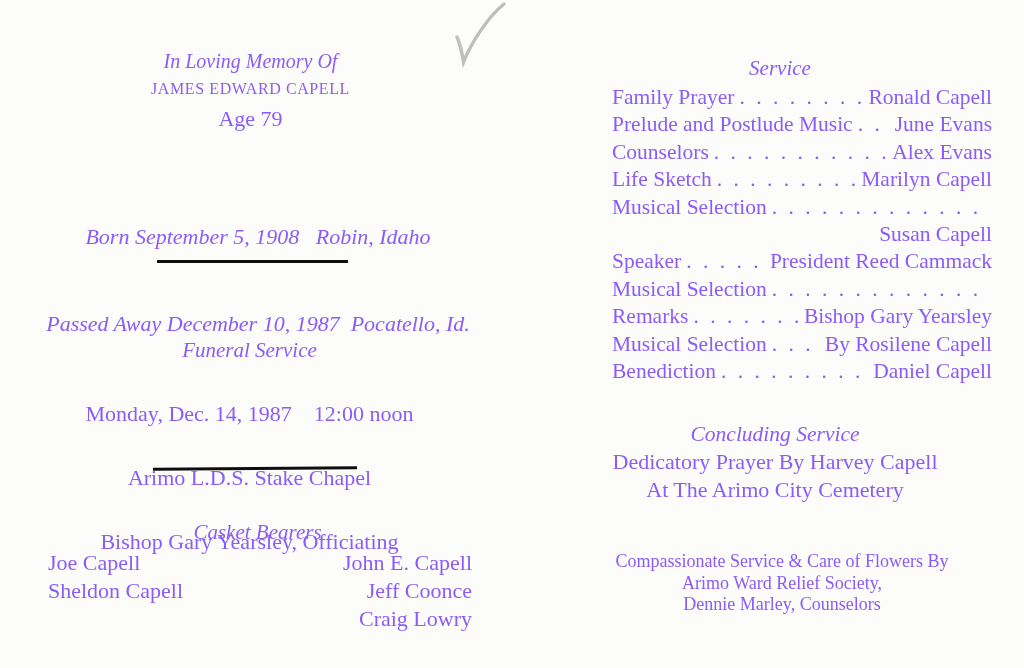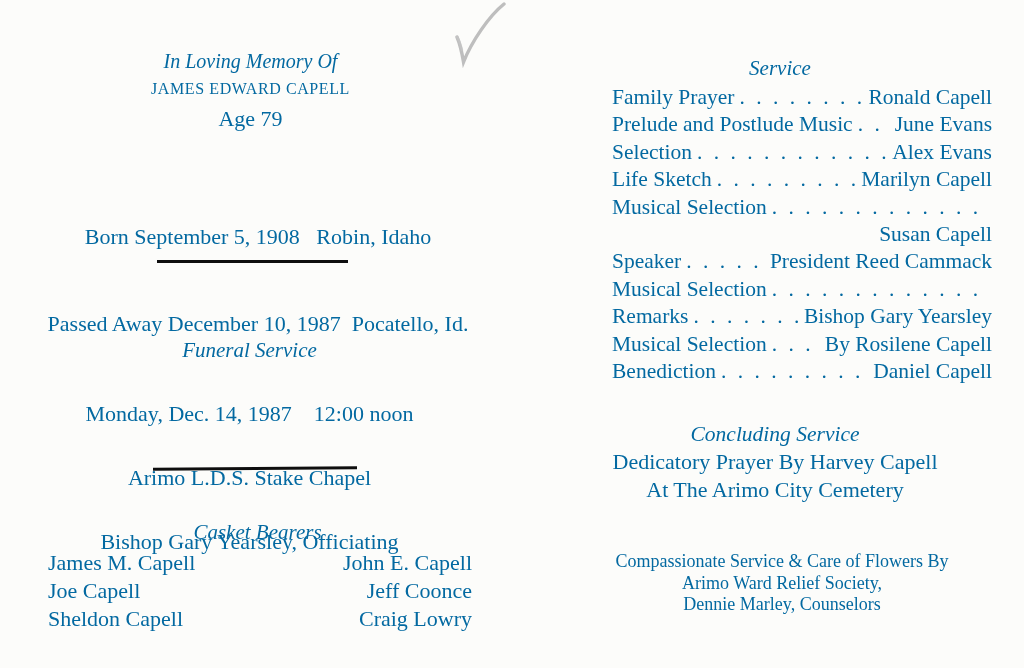--- a/index.html
+++ b/index.html
@@ -1,34 +1,34 @@
 <!DOCTYPE html>
 <html><head>
 <meta charset="utf-8">
 <style>
   html,body{margin:0;padding:0;}
   .page{
     position:relative;
     width:1024px;height:668px;
     background:#fcfcfa;
-    color:#0369a1;
+    color:#8b5cf6;
     font-family:"Liberation Serif", serif;
     overflow:hidden;
   }
   .abs{position:absolute;}
   .center{text-align:center;}
   .prewrap{white-space:pre-wrap;}
 
   
   #memory-block{left:28px;top:48px;width:445px;}
   .memory-line{font-size:20px;line-height:26px;font-style:italic;}
   .deceased-name{font-size:16px;line-height:30px;letter-spacing:0.6px;}
   .age-line{font-size:22px;line-height:29px;}
 
-  #vitals{left:33px;top:164px;width:450px;font-size:22px;line-height:29px;}
+  #vitals{left:33px;top:164px;width:450px;font-size:22px;line-height:29px;font-style:italic;}
 
   .rule{height:3px;background:#0e0e0e;}
   #divider-1{left:157px;top:260px;width:191px;}
   #divider-2{left:153px;top:467px;width:204px;transform:rotate(-0.45deg);}
 
   #funeral-block{left:28px;top:300px;width:443px;}
   .section-heading{font-size:21px;line-height:28px;font-style:italic;}
   .funeral-line{font-size:22px;line-height:28px;}
 
   #bearers-heading{left:40px;top:519px;width:435px;font-size:21px;line-height:27px;font-style:italic;}
@@ -87,21 +87,20 @@
     <div class="funeral-line">Arimo L.D.S. Stake Chapel</div>
     <div class="funeral-line">Bishop Gary Yearsley, Officiating</div>
   </div>
 
   <div id="divider-2" class="abs rule"></div>
 
   <div id="bearers-heading" class="abs center">Casket Bearers</div>
 
   <div id="bearers-cols" class="abs">
     <div class="bearers-left">
-      <div>James M. Capell</div>
       <div>Joe Capell</div>
       <div>Sheldon Capell</div>
     </div>
     <div class="bearers-right">
       <div>John E. Capell</div>
       <div>Jeff Coonce</div>
       <div>Craig Lowry</div>
     </div>
   </div>
 
@@ -112,21 +111,21 @@
       <span class="svc-label">Family Prayer</span>
       <span class="dots"></span>
       <span class="svc-name">Ronald Capell</span>
     </div>
     <div class="svc-row">
       <span class="svc-label">Prelude and Postlude Music</span>
       <span class="dots"></span>
       <span class="svc-name">June Evans</span>
     </div>
     <div class="svc-row">
-      <span class="svc-label">Selection</span>
+      <span class="svc-label">Counselors</span>
       <span class="dots"></span>
       <span class="svc-name">Alex Evans</span>
     </div>
     <div class="svc-row">
       <span class="svc-label">Life Sketch</span>
       <span class="dots"></span>
       <span class="svc-name">Marilyn Capell</span>
     </div>
     <div class="svc-row">
       <span class="svc-label">Musical Selection</span>

